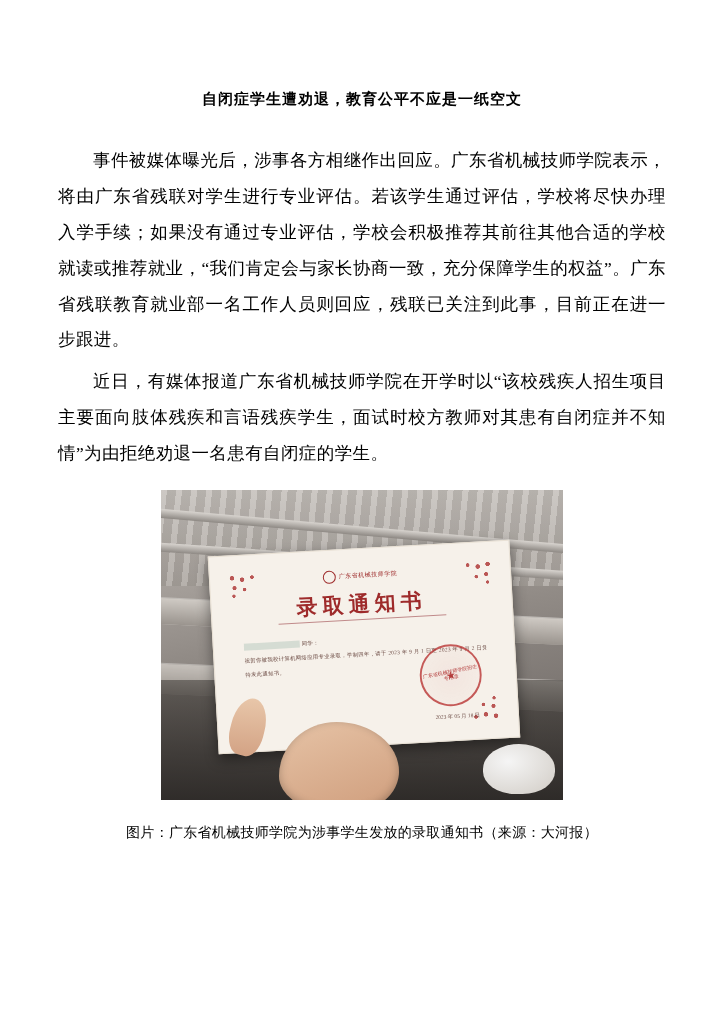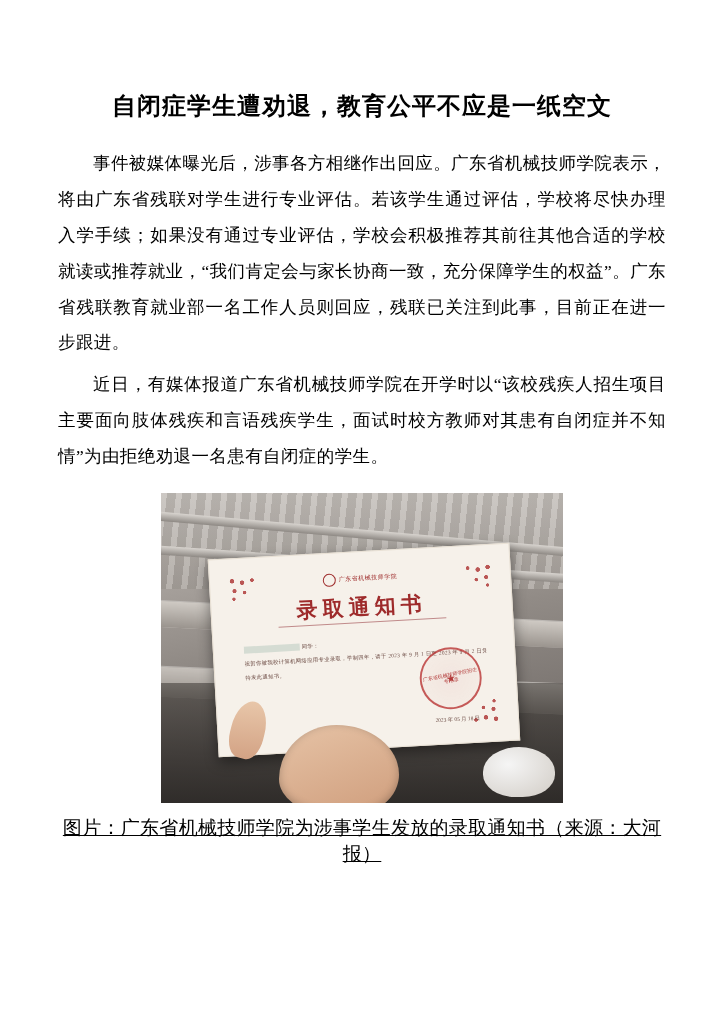--- a/index.html
+++ b/index.html
@@ -17,25 +17,25 @@
   .page {
     width: 724px;
     height: 1024px;
     box-sizing: border-box;
     padding: 60px 58px 20px 58px;
     position: relative;
     background: #ffffff;
   }
   .doc-title {
     text-align: center;
-    font-size: 24px;
+    font-size: 15px;
     font-weight: bold;
     letter-spacing: 1px;
     margin-top: 30px;
-    margin-bottom: 24px;
+    margin-bottom: 34px;
     font-family: Liberation Sans, sans-serif;
   }
   .para {
     font-size: 17.5px;
     line-height: 2.05;
     text-align: justify;
     text-justify: inter-ideograph;
     text-indent: 2em;
     margin: 0 0 6px 0;
     letter-spacing: 0.4px;
@@ -236,25 +236,24 @@
     position: absolute;
     right: 8px;
     bottom: 6px;
     width: 72px;
     height: 50px;
     background: radial-gradient(ellipse at 35% 35%, #ffffff, #d9d4cd);
     border-radius: 50% 50% 45% 45%;
     opacity: 0.95;
   }
   .caption {
-    margin-top: 12px;
-    font-size: 19px;
+    margin-top: 24px;
+    font-size: 14px;
     text-align: center;
     letter-spacing: 0.3px;
-    text-decoration: underline;
   }
 </style>
 </head>
 <body>
 
 <div class="page">
 
   <h1 class="doc-title">自闭症学生遭劝退，教育公平不应是一纸空文</h1>
 
   <p class="para">事件被媒体曝光后，涉事各方相继作出回应。广东省机械技师学院表示，将由广东省残联对学生进行专业评估。若该学生通过评估，学校将尽快办理入学手续；如果没有通过专业评估，学校会积极推荐其前往其他合适的学校就读或推荐就业，“我们肯定会与家长协商一致，充分保障学生的权益”。广东省残联教育就业部一名工作人员则回应，残联已关注到此事，目前正在进一步跟进。</p>

